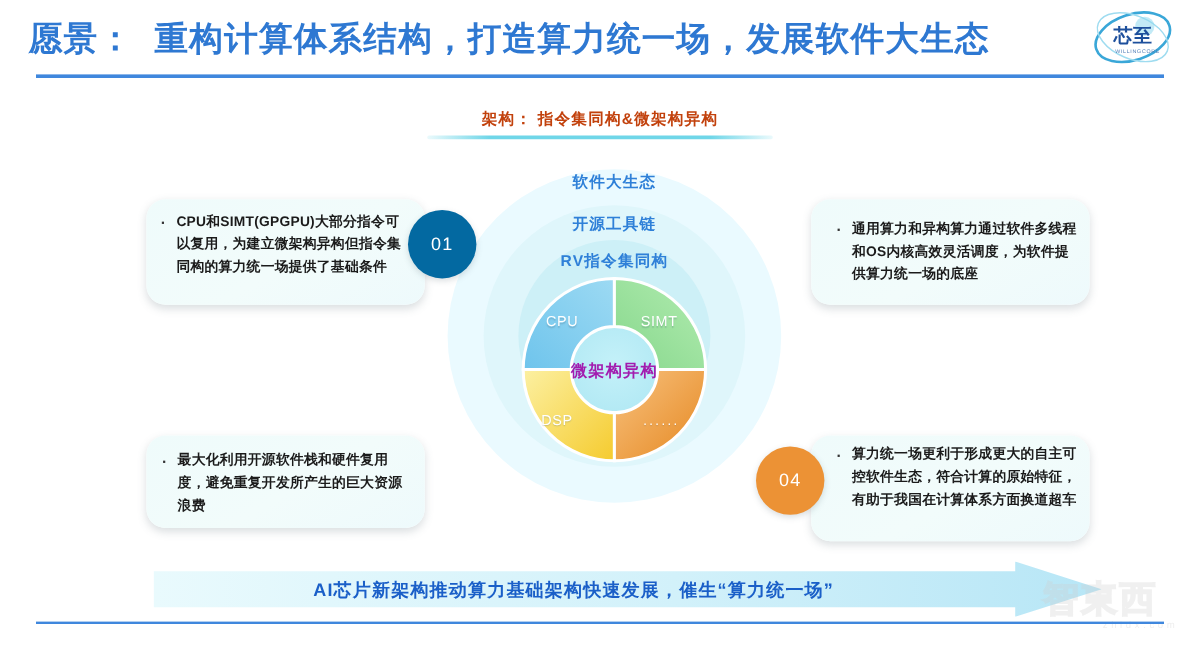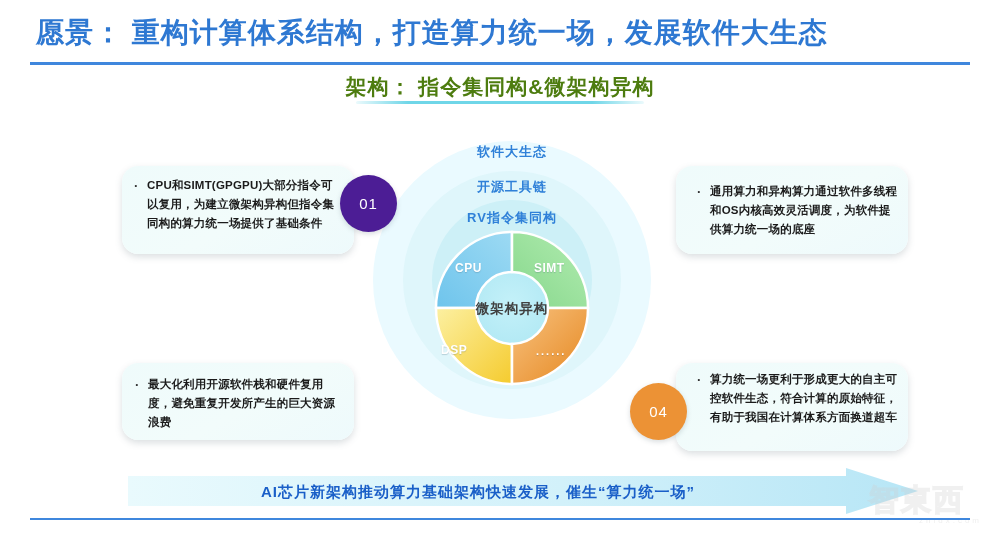--- a/index.html
+++ b/index.html
@@ -14,27 +14,28 @@
     position: relative;
     width: 1000px;
     height: 560px;
     background: #ffffff;
     overflow: hidden;
   }
 
   
   .title {
     position: absolute;
-    left: 36px;
+    left: 24px;
     top: 14px;
     font-size: 28px;
     font-weight: bold;
     color: #2e78d2;
     letter-spacing: 1px;
     white-space: nowrap;
+    font-family: Liberation Mono, monospace;
   }
   .logo {
     position: absolute;
     right: 14px;
     top: 8px;
     width: 84px;
     height: 46px;
   }
   .logo svg { display: block; }
   .header-rule {
@@ -48,26 +49,27 @@
 
   
   .subbanner {
     position: absolute;
     left: 0;
     top: 74px;
     width: 1000px;
     text-align: center;
   }
   .subbanner .line {
-    font-size: 21px;
-    font-weight: bold;
-    color: #4d7c0f;
+    font-size: 13px;
+    font-weight: bold;
+    color: #c2410c;
     letter-spacing: 1px;
     line-height: 26px;
     white-space: nowrap;
+    margin-top: 12px;
   }
   .sub-divider {
     position: relative;
     width: 288px;
     height: 3px;
     margin: 1px auto 1px auto;
     background: linear-gradient(90deg, rgba(120,220,235,0.15) 0%, #6fd6e8 18%, #6fd6e8 82%, rgba(120,220,235,0.15) 100%);
     border-radius: 2px;
   }
 
@@ -103,36 +105,36 @@
     font-size: 15px;
     color: #ffffff;
     font-weight: normal;
     letter-spacing: 1px;
     box-shadow: 0 2px 5px rgba(80,100,110,0.22);
   }
 
   
   #card-01 { left: 122px; top: 166px; width: 232px; height: 88px; }
   #text-01 { left: 147px; top: 176px; width: 190px; }
-  #badge-01 { left: 340px; top: 175px; width: 57px; height: 57px; background: #4c1d95; }
+  #badge-01 { left: 340px; top: 175px; width: 57px; height: 57px; background: #0369a1; }
 
   
   #card-02 { left: 676px; top: 166px; width: 232px; height: 88px; }
   #text-02 { left: 710px; top: 182px; width: 190px; }
   #badge-02 { left: 630px; top: 176px; width: 57px; height: 57px; background: #8dd694; }
 
   
   #card-03 { left: 122px; top: 363px; width: 232px; height: 77px; }
   #text-03 { left: 148px; top: 375px; width: 190px; }
   #badge-03 { left: 340px; top: 370px; width: 57px; height: 57px; background: #f8dc6a; }
 
   
   #card-04 { left: 676px; top: 363px; width: 232px; height: 88px; }
   #text-04 { left: 710px; top: 370px; width: 190px; }
-  #badge-04 { left: 630px; top: 383px; width: 57px; height: 57px; background: #ec9235; }
+  #badge-04 { left: 630px; top: 372px; width: 57px; height: 57px; background: #ec9235; }
 
   
   .rings {
     position: absolute;
     left: 372px;
     top: 140px;
     width: 280px;
     height: 280px;
   }
   .ring {
@@ -169,37 +171,37 @@
   }
   .donut svg { display: block; overflow: visible; }
   .donut-center-label {
     position: absolute;
     left: 432px;
     top: 300px;
     width: 160px;
     text-align: center;
     font-size: 13.5px;
     font-weight: bold;
-    color: #404040;
+    color: #a21caf;
     letter-spacing: 1px;
     white-space: nowrap;
   }
   .seg-label {
     position: absolute;
     font-size: 12px;
-    font-weight: bold;
+    font-weight: normal;
     color: #ffffff;
     letter-spacing: 0.5px;
     text-shadow: 0 1px 1px rgba(60,90,110,0.25);
     white-space: nowrap;
     text-align: right;
   }
   #seg-cpu  { left: 455px; top: 261px; }
   #seg_simt { left: 534px; top: 261px; }
-  #seg-dsp  { left: 441px; top: 343px; }
+  #seg-dsp  { left: 451px; top: 343px; }
   #seg-etc  { left: 536px; top: 345px; font-size: 11px; letter-spacing: 2px; }
 
   
   .arrow-wrap {
     position: absolute;
     left: 128px;
     top: 468px;
     width: 790px;
     height: 46px;
   }
@@ -263,20 +265,29 @@
     text-align: right;
   }
 </style>
 </head>
 <body>
 
 <div id="slide">
 
   <div class="title">愿景： 重构计算体系结构，打造算力统一场，发展软件大生态</div>
 
+  <div class="logo">
+    <svg width="84" height="46" viewBox="0 0 84 46">
+      <ellipse cx="42" cy="23" rx="32" ry="19" fill="none" stroke="#3aa7d8" stroke-width="2.2" transform="rotate(-18 42 23)"></ellipse>
+      <ellipse cx="42" cy="23" rx="31" ry="18" fill="none" stroke="#9fdcf0" stroke-width="1.2" transform="rotate(22 42 23)"></ellipse>
+      <circle cx="52" cy="14" r="8" fill="#8fd8ee" opacity="0.55"></circle>
+      <text x="42" y="27" text-anchor="middle" font-family="'Liberation Sans',sans-serif" font-size="16" font-weight="bold" fill="#1d4f9c">芯至</text>
+      <text x="46" y="36" text-anchor="middle" font-family="'Liberation Sans',sans-serif" font-size="4.4" letter-spacing="0.6" fill="#4b7ab5">WILLINGCORE</text>
+    </svg>
+  </div>
 
   <div class="header-rule"></div>
 
   <div class="subbanner">
     <div class="line">架构： 指令集同构&amp;微架构异构</div>
     <div class="sub-divider"></div>
   </div>
 
   <div class="rings">
     <div class="ring ring-outer"></div>

